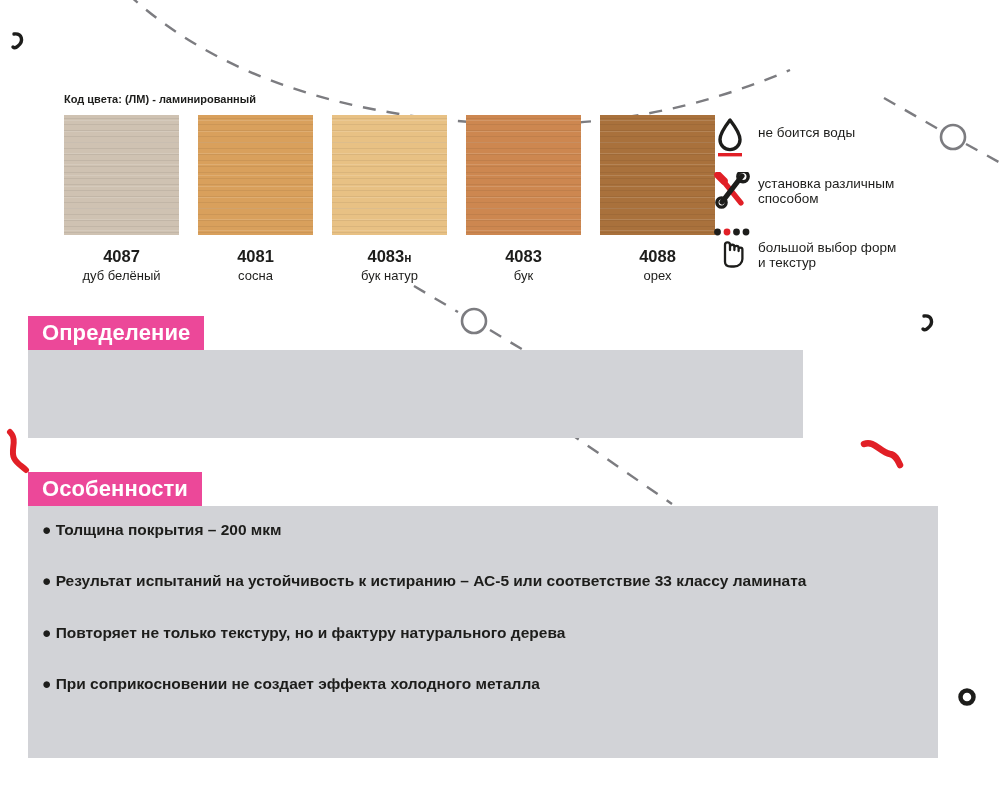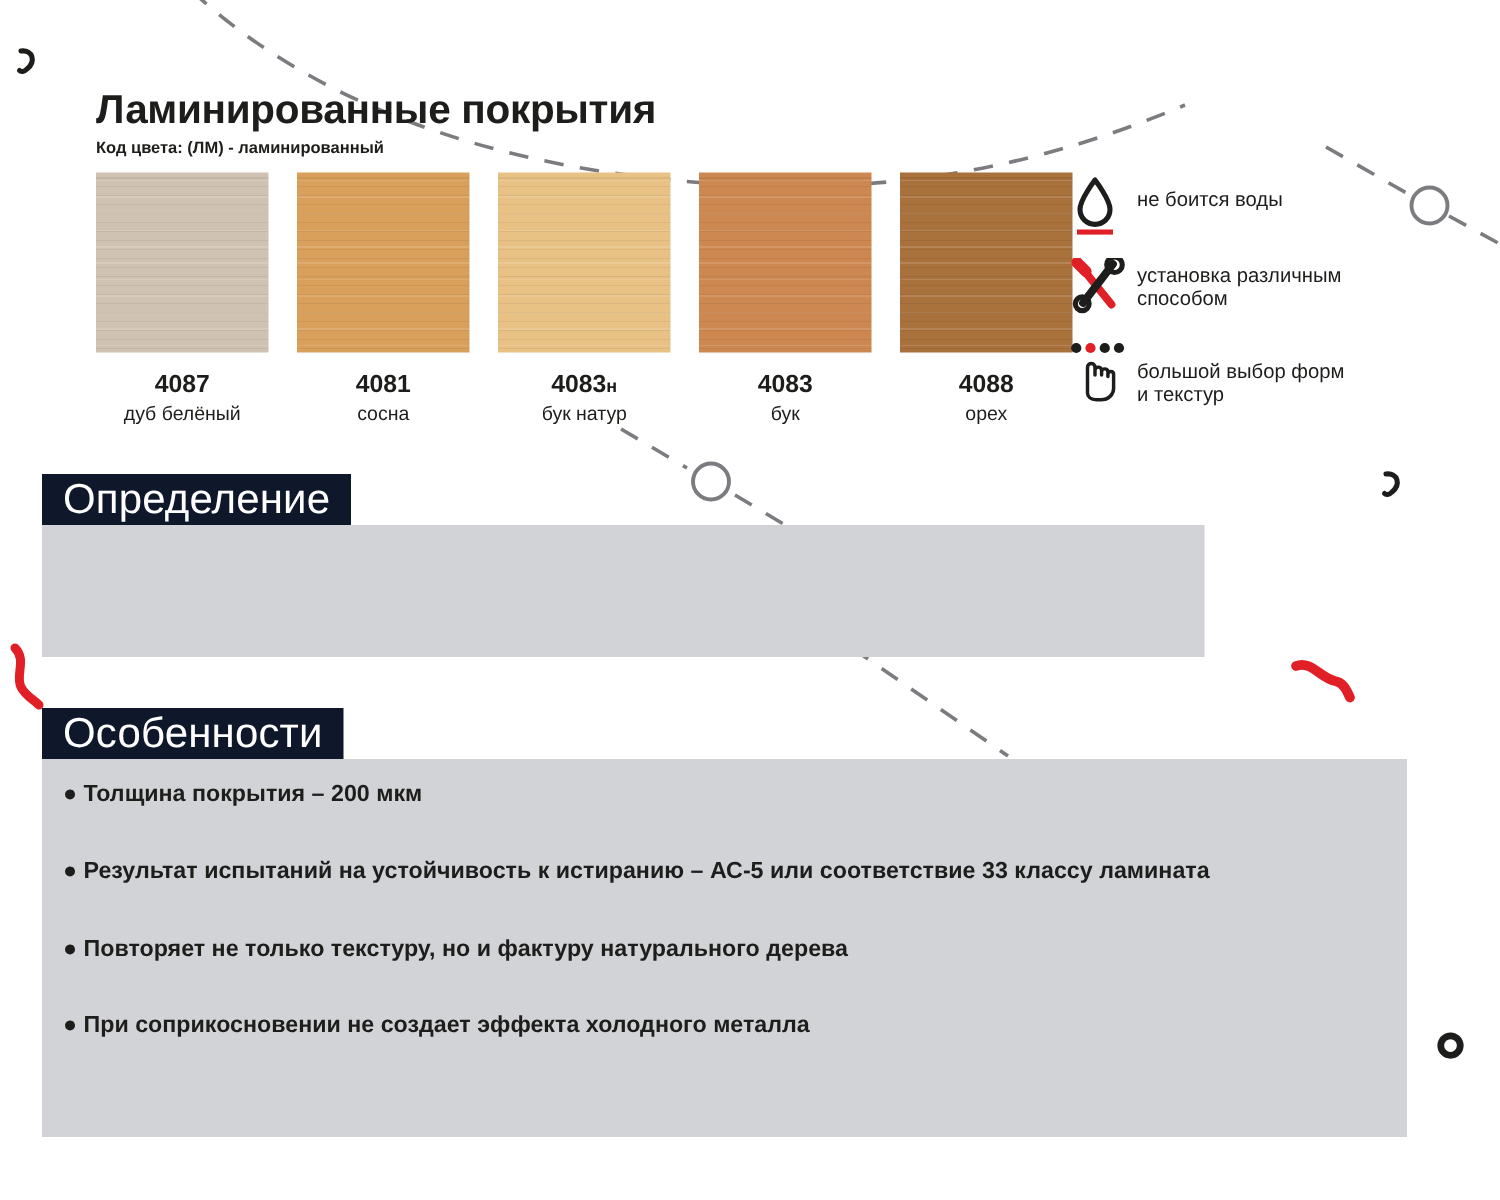--- a/index.html
+++ b/index.html
@@ -47,22 +47,22 @@
   .feature .ficon{width:44px;flex:0 0 44px;height:42px;position:relative;}
   .feature .ftext{
     font-size:13.5px;line-height:1.14;color:#1d1d1b;font-weight:normal;
     padding-top:9px;
   }
   .feature.f2 .ftext{padding-top:4px;}
   .feature.f3 .ftext{padding-top:12px;}
 
   
   .sec-tag{
-    position:absolute;background:#0f172a;color:#fff;font-weight:normal;
-    font-size:28px;display:flex;align-items:center;padding:0 14px;
+    position:absolute;background:#ec4899;color:#fff;font-weight:bold;
+    font-size:22px;display:flex;align-items:center;padding:0 14px;
     letter-spacing:0.1px;
   }
   .sec-body{
     position:absolute;background:#d2d3d7;
   }
   .def-tag{left:28px;top:316px;height:34px;}
   .def-body{left:28px;top:350px;width:775px;height:88px;}
   .def-text{
     position:absolute;left:38px;top:364px;width:700px;
     font-size:16px;font-weight:bold;line-height:1.42;color:#1d1d1b;
@@ -97,21 +97,20 @@
 
     <path d="M14 34 C 22 33, 24 41, 18 46 C 16 48, 14 48, 13 47" fill="none" stroke="#1d1d1b" stroke-width="3.4" stroke-linecap="round"></path>
     <path d="M924 316 C 932 315, 934 323, 928 328 C 926 330, 924 330, 923 329" fill="none" stroke="#1d1d1b" stroke-width="3.4" stroke-linecap="round"></path>
 
     <circle cx="967" cy="697" r="6.5" fill="none" stroke="#1d1d1b" stroke-width="4.5"></circle>
 
     <path d="M10 432 C 18 440, 10 450, 14 458 C 17 464, 22 466, 26 470" fill="none" stroke="#e11f26" stroke-width="6" stroke-linecap="round"></path>
     <path d="M864 444 C 874 440, 880 452, 890 454 C 896 455, 898 461, 900 465" fill="none" stroke="#e11f26" stroke-width="6.5" stroke-linecap="round"></path>
   </svg>
 
-  <div class="title">Ламинированные покрытия</div>
   <div class="subtitle">Код цвета: (ЛМ) - ламинированный</div>
 
   <div class="swatches">
 
     <div class="swatch-col">
       <div class="swatch" style="background: rgb(207, 194, 178);">
         <div class="grain" style="background: repeating-linear-gradient(0deg, rgba(0, 0, 0, 0) 0px, rgba(0, 0, 0, 0) 2px, rgb(185, 168, 146) 2px, rgba(0, 0, 0, 0.07) 2px, rgba(0, 0, 0, 0.07) 3px, rgba(0, 0, 0, 0) 3px, rgba(0, 0, 0, 0) 6px), repeating-linear-gradient(0deg, rgba(255, 255, 255, 0) 0px, rgba(255, 255, 255, 0) 4px, rgba(255, 255, 255, 0.16) 4px, rgba(255, 255, 255, 0.16) 5px, rgba(255, 255, 255, 0) 5px, rgba(255, 255, 255, 0) 11px); opacity: 0.85;"></div>
       </div>
       <div class="sw-code">
         <span>4087</span><span class="sub"></span>

